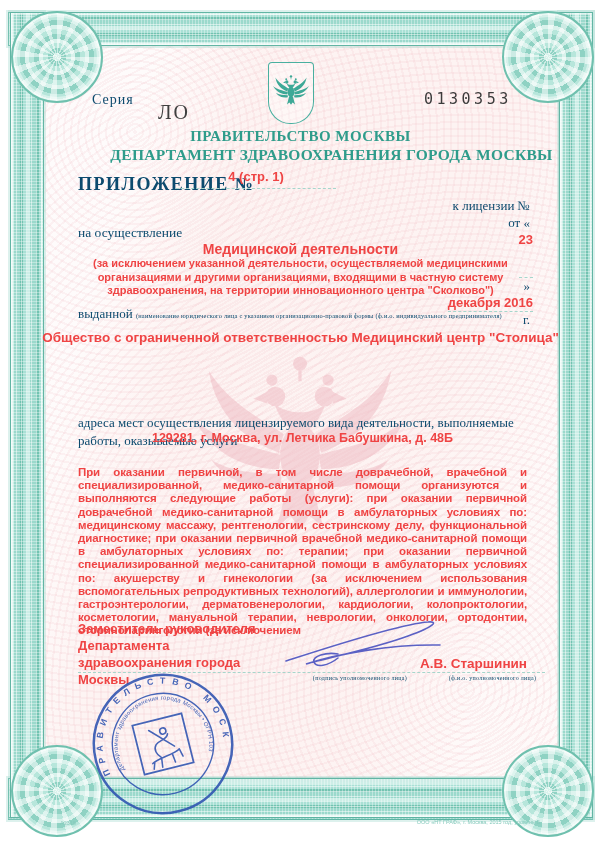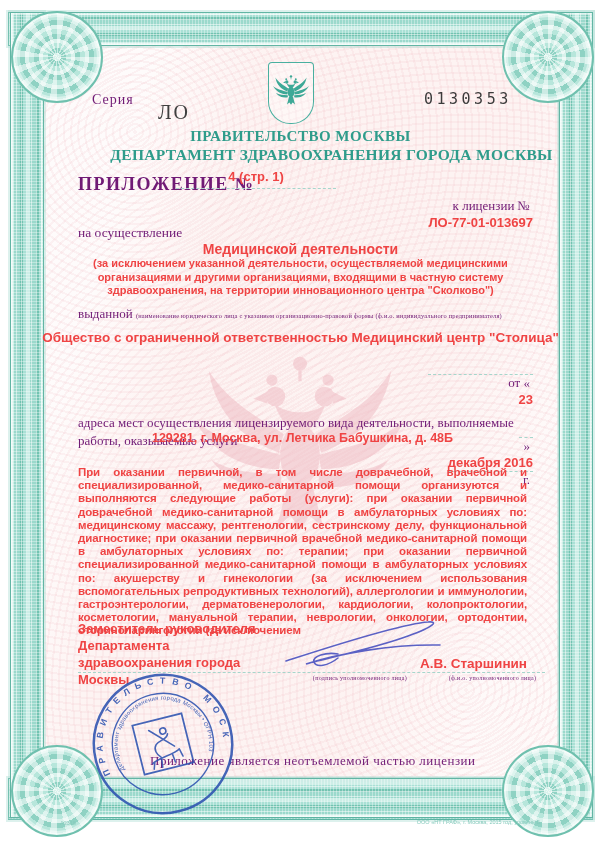--- a/index.html
+++ b/index.html
@@ -26,21 +26,21 @@
   .ros-bl{left:11px;top:745px;}  .ros-br{left:502px;top:745px;}
   
   .inner{position:absolute;z-index:0;left:42px;top:44px;width:517px;height:734px;
     background-color:#fdf3f2;
     background-image:
       repeating-radial-gradient(circle at 18% 12%, rgba(236,168,178,.12) 0 2px, rgba(0,0,0,0) 2px 7px),
       repeating-radial-gradient(circle at 82% 88%, rgba(236,168,178,.12) 0 2px, rgba(0,0,0,0) 2px 7px),
       linear-gradient(105deg, rgba(255,255,255,.7) 0 16%, rgba(255,255,255,0) 32% 68%, rgba(255,255,255,.55) 86%);
     box-shadow: inset 0 0 0 1px rgba(130,200,186,.45);}
   
-  .teal{color:#701a75;font-family:"Liberation Serif",serif;}
+  .teal{color:#0c4a6e;font-family:"Liberation Serif",serif;}
   .green-head{color:#2f9c8b;font-family:"Liberation Serif",serif;font-weight:bold;}
   .ink{color:#ef4444;font-family:"Liberation Sans",sans-serif;font-weight:bold;}
   .abs{position:absolute;z-index:3;}
   .dash{border-bottom:1px dashed #a6d6cc;}
   
   .series-label{left:92px;top:92px;font-size:14px;letter-spacing:1px;}
   .series-value{left:158px;top:86px;font-size:20px;color:#3f3f3f;letter-spacing:2px;font-family:"Liberation Serif",serif;margin-top:15px;}
   .shield{left:268px;top:62px;width:44px;height:60px;border:1.5px solid #49b0a0;
           border-radius:4px 4px 48% 48% / 4px 4px 36% 36%;background:rgba(255,255,255,.35);}
   .shield svg{display:block;width:40px;height:54px;margin:2px auto 0;}
@@ -133,21 +133,20 @@
   </div>
   <div class="abs serial">0130353</div>
   <div class="abs green-head gov">ПРАВИТЕЛЬСТВО МОСКВЫ</div>
   <div class="abs green-head dept">ДЕПАРТАМЕНТ ЗДРАВООХРАНЕНИЯ ГОРОДА МОСКВЫ</div>
 
   <div class="abs teal attach-label">ПРИЛОЖЕНИЕ  №</div>
   <div class="abs ink attach-value dash">4 (стр. 1)</div>
 
   <div class="abs license-row">
     <span class="teal lbl">к лицензии №</span>
-    <span class="ink val dash v-lic">ЛО-77-01-013697</span>
     <span class="teal lbl">от «</span>
     <span class="ink val dash v-day">23</span>
     <span class="teal lbl">»</span>
     <span class="ink val dash v-month">декабря 2016</span>
     <span class="teal lbl">г.</span>
   </div>
 
   <div class="abs teal for-label">на осуществление</div>
   <div class="abs ink act-title">Медицинской деятельности</div>
   <div class="abs ink act-note">(за исключением указанной деятельности, осуществляемой медицинскими организациями и другими организациями, входящими в частную систему здравоохранения, на территории инновационного центра "Сколково")</div>
@@ -171,21 +170,20 @@
     <g fill="none" stroke="#4a52c0" stroke-width="1.6" stroke-linecap="round" opacity=".9">
       <path d="M60,44 C50,52 38,54 36,48 C34,42 48,38 60,40"></path>
       <path d="M8,47 C30,40 120,10 150,8 C160,7 158,12 130,22 C95,35 40,46 28,50 C60,40 112,30 162,31"></path>
     </g>
   </svg>
   <div class="abs ink signer-name">А.В. Старшинин</div>
   <div class="abs sig-line"></div>
   <div class="abs teal cap1">(подпись уполномоченного лица)</div>
   <div class="abs teal cap2">(ф.и.о. уполномоченного лица)</div>
 
-  <div class="abs teal footer-note">Приложение является неотъемлемой частью лицензии</div>
 
   <svg class="abs stamp" viewBox="0 0 150 150">
     <circle cx="75" cy="75" r="71" fill="none" stroke="#2d52b0" stroke-width="2.6"></circle>
     <circle cx="75" cy="75" r="52" fill="none" stroke="#2d52b0" stroke-width="1.4"></circle>
     <path id="stampOuterPath" d="M 16,94 A 62,62 0 1 1 134,94" fill="none"></path>
     <path id="stampInnerPath" d="M 31,93 A 47,47 0 1 1 119,93" fill="none"></path>
     <text class="st-outer"><textPath href="#stampOuterPath" startOffset="2">ПРАВИТЕЛЬСТВО МОСКВЫ</textPath></text>
     <text class="st-inner"><textPath href="#stampInnerPath" startOffset="2">Департамент здравоохранения города Москвы • ОГРН 1037700063346</textPath></text>
     <rect x="49" y="49" width="52" height="52" fill="none" stroke="#2d52b0" stroke-width="1.8"></rect>
     <g stroke="#2d52b0" stroke-width="1.6" fill="none" stroke-linecap="round">

